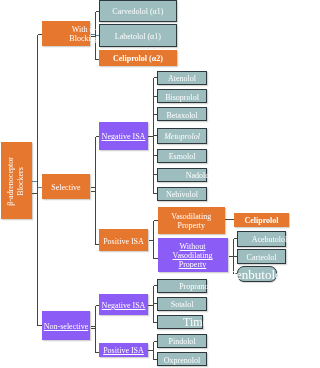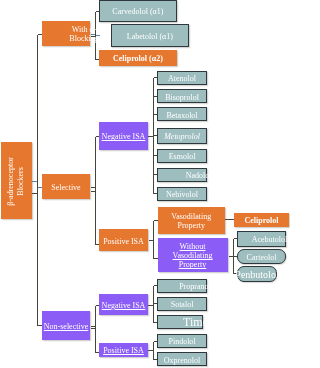--- a/index.html
+++ b/index.html
@@ -56,21 +56,21 @@
 
   <div class="node orange rotwrap" style="left:1px;top:142px;width:31px;height:77px;">
     <span style="font-size:8px;line-height:10.4px;white-space:nowrap;"><span>β-adrenoceptor</span><br><span>Blockers</span></span>
   </div>
 
   <div class="node orange" style="left:42px;top:20.6px;width:48px;height:25.8px;font-size:8px;padding-left:36px;">With α-Blocking</div>
   <div class="node orange" style="left:42px;top:174.4px;width:48px;height:24.6px;font-size:8px;">Selective</div>
   <div class="node khaki" style="left:42px;top:311px;width:48px;height:29px;font-size:8px;">Non-selective</div>
 
   <div class="node teal" style="left:99px;top:0px;width:77.8px;height:21.5px;font-size:8px;">Carvedolol (α1)</div>
-  <div class="node teal" style="left:99px;top:24.1px;width:77.8px;height:22.5px;font-size:8px;margin-left:12px;">Labetolol (α1)</div>
+  <div class="node teal" style="left:99px;top:24.1px;width:77.8px;height:22.5px;font-size:8px;">Labetolol (α1)</div>
   <div class="node orange bold" style="left:99px;top:49.8px;width:77.8px;height:16.4px;font-size:8px;">Celiprolol (α2)</div>
 
   <div class="node khaki" style="left:99px;top:122.2px;width:49px;height:28.1px;font-size:8px;">Negative ISA</div>
   <div class="node orange" style="left:99px;top:229.3px;width:49px;height:22.2px;font-size:8px;">Positive ISA</div>
 
   <div class="node teal" style="left:157.2px;top:70.8px;width:49.7px;height:14.2px;font-size:8px;">Atenolol</div>
   <div class="node teal" style="left:157.2px;top:89.2px;width:49.7px;height:14.2px;font-size:8px;">Bisoprolol</div>
   <div class="node teal" style="left:157.2px;top:107.2px;width:49.7px;height:14.2px;font-size:8px;">Betaxolol</div>
   <div class="node teal" style="left:157.2px;top:128px;width:49.7px;height:15.9px;font-size:8px;font-style:italic;">Metoprolol</div>
   <div class="node teal" style="left:157.2px;top:148.9px;width:49.7px;height:14.2px;font-size:8px;">Esmolol</div>
@@ -79,22 +79,22 @@
 
   <div class="node orange" style="left:157.5px;top:206.5px;width:67.5px;height:27px;font-size:8px;">
       <span style="display:block;"><span>Vasodilating</span><br><span>Property</span></span>
     </div>
   <div class="node khaki" style="left:157.5px;top:238.3px;width:70px;height:33.5px;font-size:8px;">
       <span style="display:block;"><span>Without</span><br><span>Vasodilating</span><br><span>Property</span></span>
     </div>
 
   <div class="node orange bold" style="left:234px;top:212.6px;width:55px;height:14.5px;font-size:8px;">Celiprolol</div>
   <div class="node teal" style="left:237px;top:231px;width:49px;height:15.5px;font-size:8px;padding-left:16px;">Acebutolol</div>
-  <div class="node teal" style="left:237px;top:248.5px;width:49px;height:15.5px;font-size:8px;border-radius:7px;">Carteolol</div>
-  <div class="node teal" style="left:237px;top:266px;width:40px;height:15.5px;font-size:10px;border-radius:7px;">Penbutolol</div>
+  <div class="node teal" style="left:237px;top:248.5px;width:49px;height:15.5px;font-size:8px;">Carteolol</div>
+  <div class="node teal" style="left:237px;top:266px;width:40px;height:15.5px;font-size:13px;border-radius:7px;">Penbutolol</div>
 
   <div class="node khaki" style="left:99px;top:294.3px;width:49px;height:21px;font-size:8px;">Negative ISA</div>
   <div class="node khaki" style="left:99px;top:342.9px;width:49px;height:14.2px;font-size:8px;">Positive ISA</div>
 
   <div class="node teal" style="left:157.2px;top:278.5px;width:49.7px;height:14.1px;font-size:8px;padding-left:32px;">Propranolol</div>
   <div class="node teal" style="left:157.2px;top:296.8px;width:49.7px;height:14.1px;font-size:8px;">Sotalol</div>
   <div class="node teal" style="left:157.2px;top:315.1px;width:41px;height:14.1px;font-size:12px;padding-left:44px;">Timolol</div>
   <div class="node teal" style="left:157.2px;top:334.1px;width:49.7px;height:14.1px;font-size:8px;">Pindolol</div>
   <div class="node teal" style="left:157.2px;top:352.3px;width:49.7px;height:14.1px;font-size:8px;">Oxprenolol</div>
 

